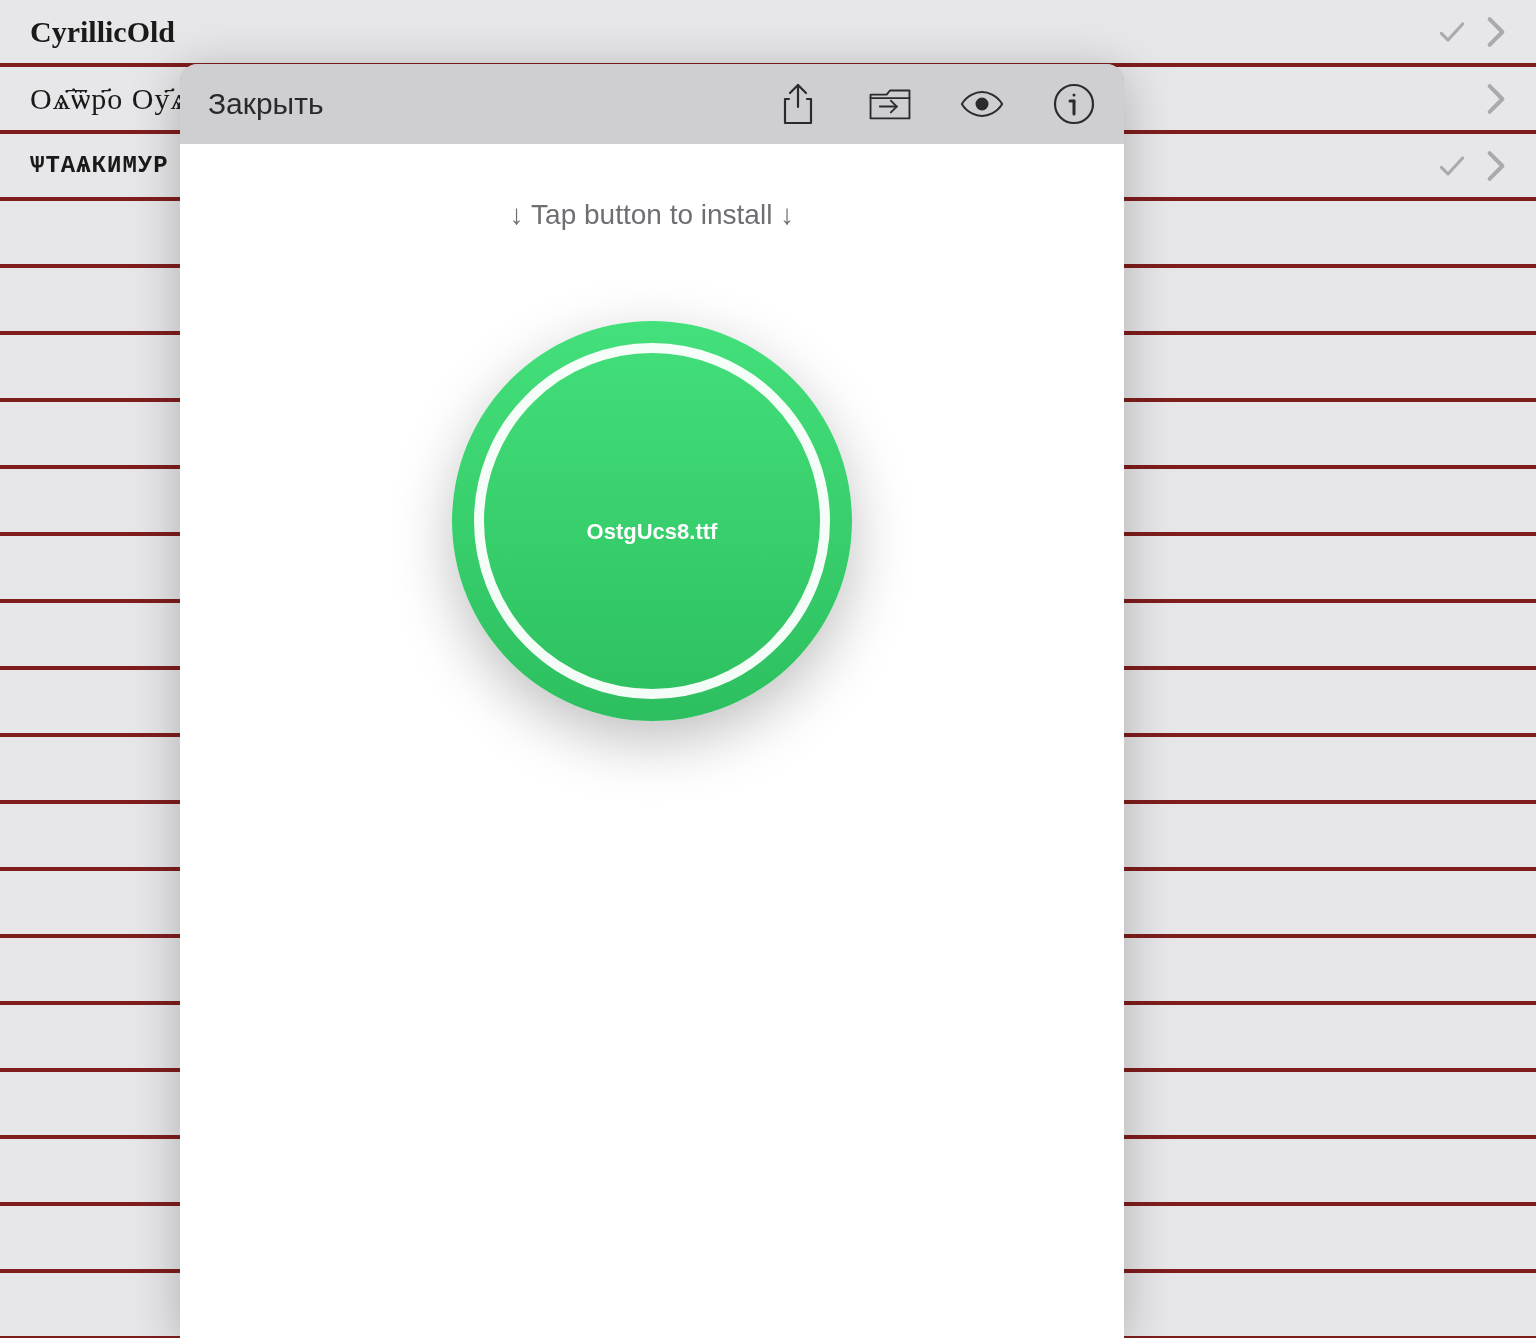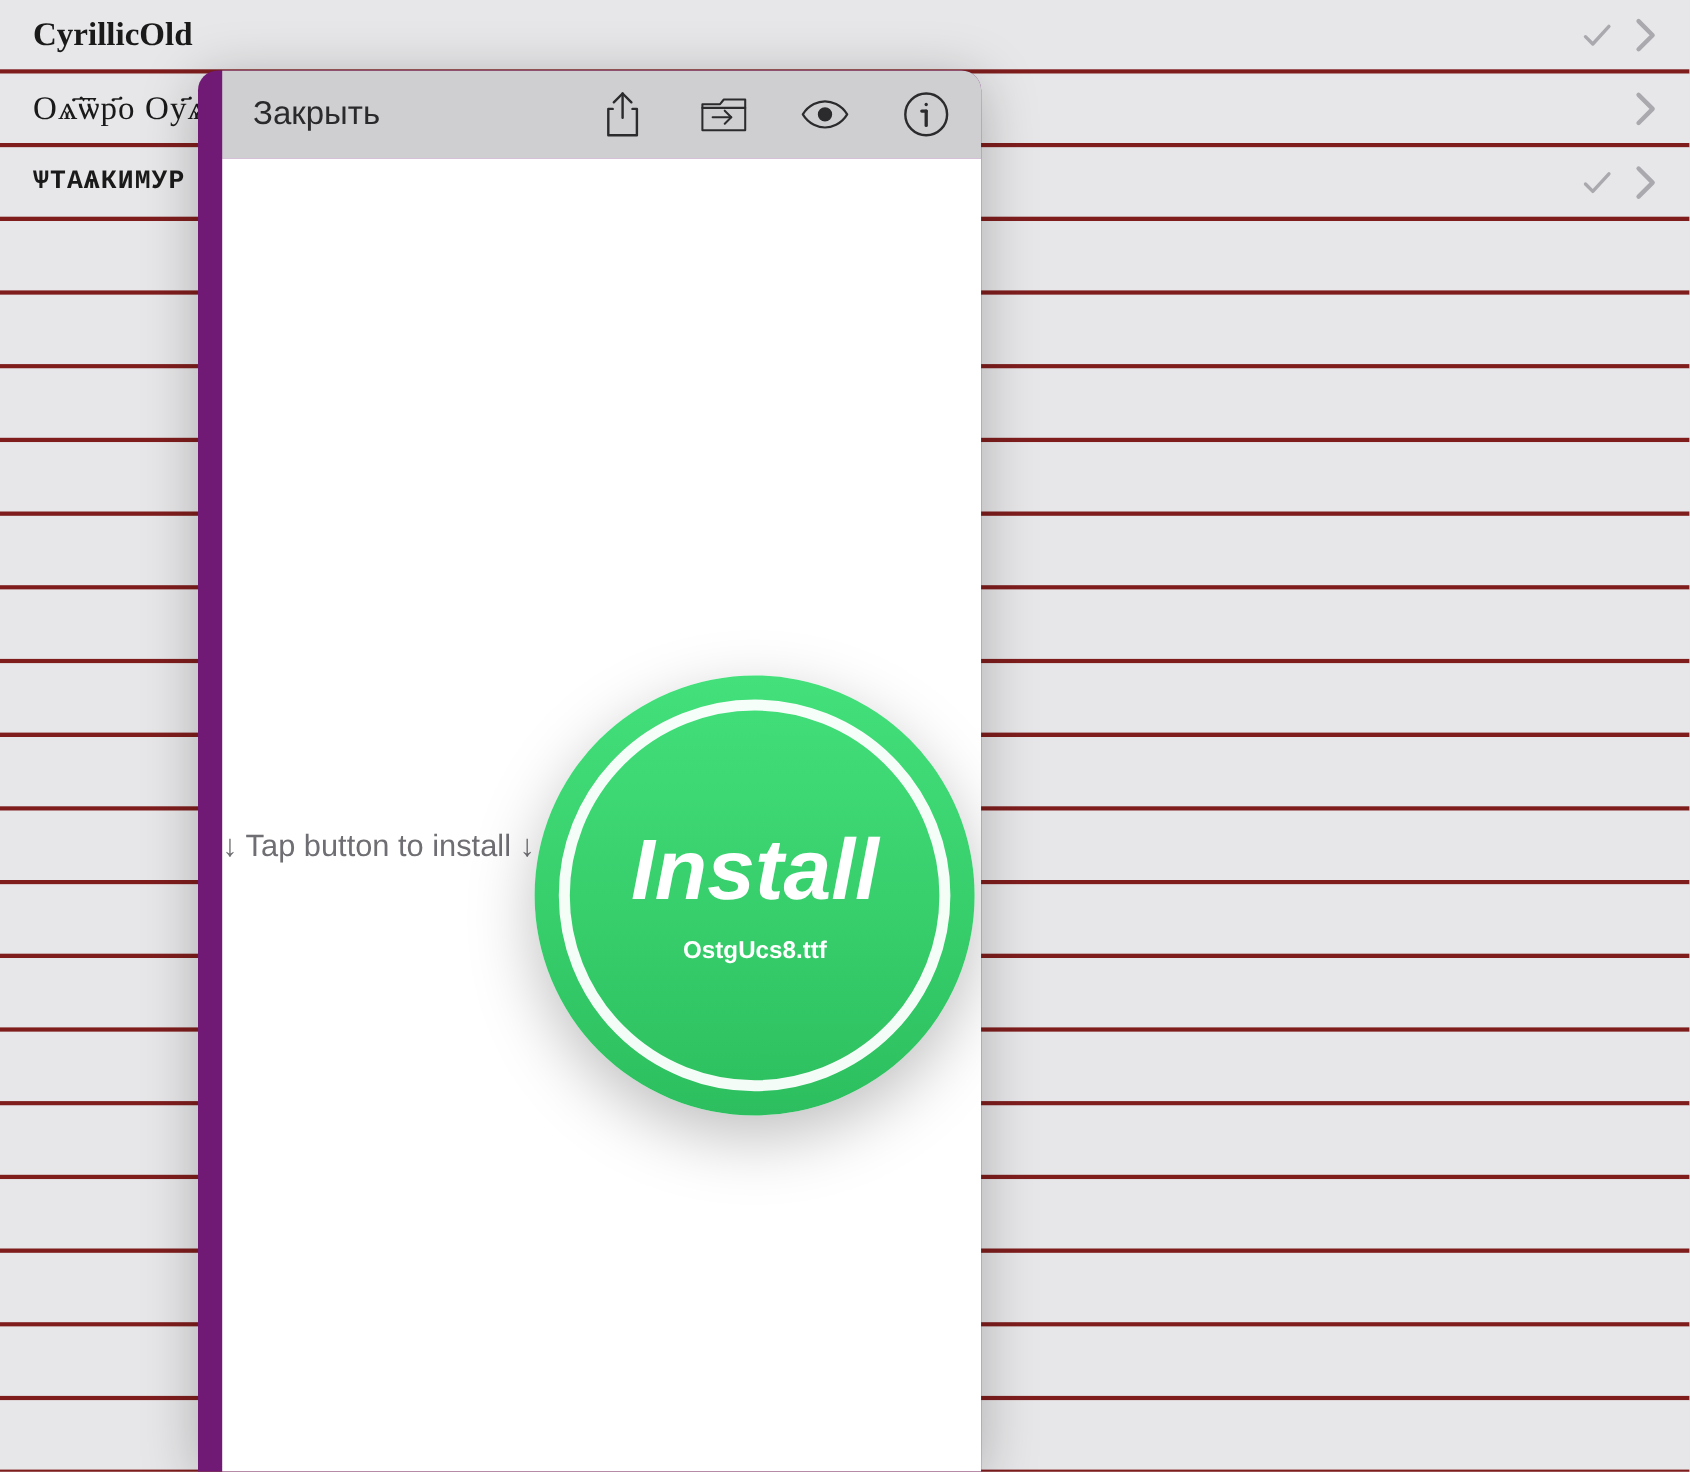--- a/index.html
+++ b/index.html
@@ -56,29 +56,28 @@
     }
     .check-icon svg, .chevron-icon svg {
       display: block;
     }
 
     
     .modal {
       position: absolute;
       left: 180px;
       top: 64px;
-      width: 712px;
+      width: 944px;
       height: 1274px;
-      background: #701a75;
+      background: #a3a3a3;
       border-radius: 18px 18px 0 0;
       box-shadow: 0 8px 50px rgba(0,0,0,0.25);
       display: flex;
       flex-direction: column;
       overflow: hidden;
-      padding-left: 22px;
     }
     .modal-toolbar {
       height: 80px;
       background: #cfcfd1;
       display: flex;
       align-items: center;
       padding: 0 28px;
       gap: 20px;
     }
     .modal-toolbar .close-btn {
@@ -95,21 +94,21 @@
       justify-content: center;
       cursor: pointer;
       margin-left: 28px;
     }
     .toolbar-icon svg { display: block; }
 
     .modal-body {
       flex: 1;
       background: #fff;
       display: flex;
-      flex-direction: row;
+      flex-direction: column;
       align-items: center;
       padding-top: 55px;
     }
     .instruction {
       font-size: 28px;
       color: #6e6e73;
       font-weight: 500;
     }
 
     .install-btn {
@@ -241,17 +240,16 @@
         <circle cx="21" cy="21" r="19"></circle>
         <circle cx="21" cy="12" r="1.5" fill="#2b2b2d" stroke="none"></circle>
         <line x1="21" y1="18" x2="21" y2="31" stroke-width="3" stroke-linecap="round"></line>
         <line x1="17" y1="18" x2="21" y2="18" stroke-width="3" stroke-linecap="round"></line>
       </svg>
     </div>
   </div>
   <div class="modal-body">
     <div class="instruction">↓ Tap button to install ↓</div>
     <div class="install-btn">
-      <div class="install-text">Install</div>
       <div class="install-file">OstgUcs8.ttf</div>
     </div>
   </div>
 </div>
 
 </body></html>

